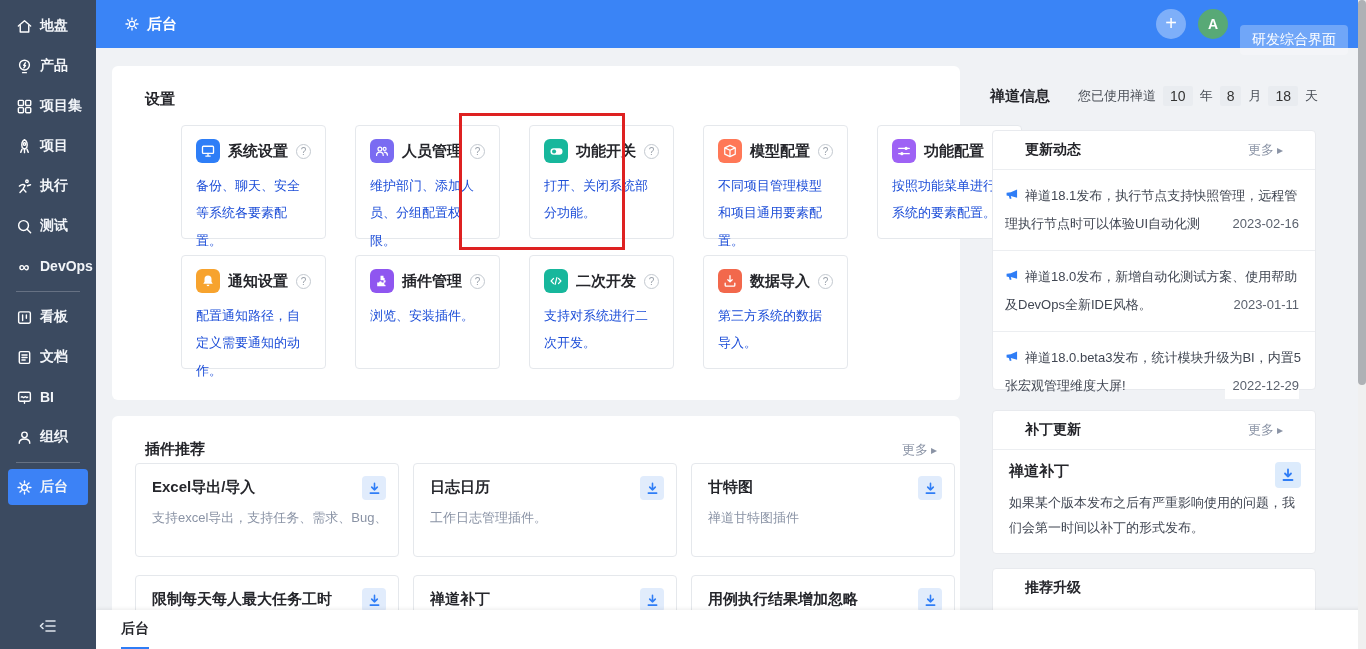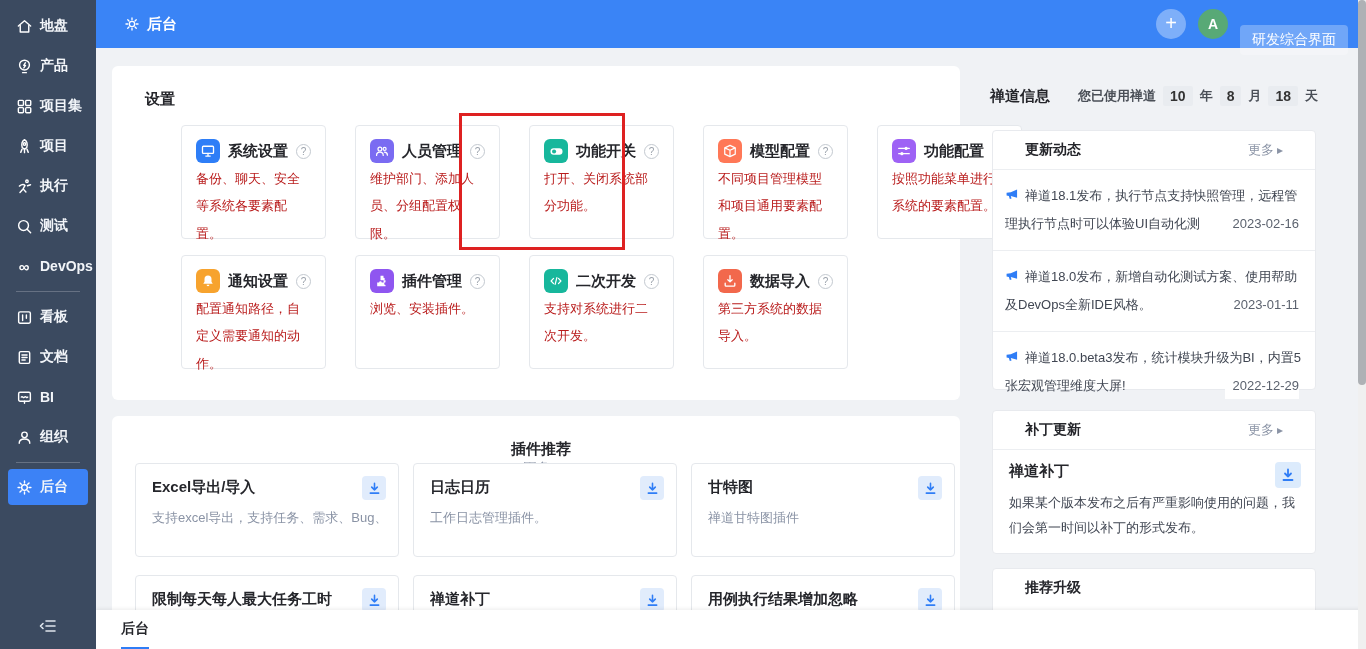--- a/index.html
+++ b/index.html
@@ -24,49 +24,49 @@
   .plus-btn { width:30px; height:30px; border-radius:50%; background:rgba(255,255,255,.35); color:#fff; font-size:20px; display:flex; align-items:center; justify-content:center; cursor:pointer; line-height:1; padding-bottom:2px; }
   .avatar { width:30px; height:30px; border-radius:50%; background:#58a976; color:#fff; font-size:14px; font-weight:bold; display:flex; align-items:center; justify-content:center; cursor:pointer; }
   .workspace-btn { background:rgba(255,255,255,.28); color:#fff; font-size:14px; padding:6px 12px; border-radius:4px; border:none; cursor:pointer; font-family:inherit;margin-top:32px; }
 
   
   .panel { position:absolute; background:#fff; border-radius:6px; }
   .settings-panel { left:112px; top:66px; width:848px; height:334px; }
   .plugins-panel  { left:112px; top:416px; width:848px; height:230px; }
   .panel-title { font-size:15px; font-weight:bold; color:#25262b; }
   .settings-panel .panel-title { position:absolute; left:33px; top:24px; }
-  .plugins-head { position:absolute; left:33px; right:23px; top:24px; display:flex; justify-content:space-between; align-items:center;flex-direction:column; }
+  .plugins-head { position:absolute; left:33px; right:23px; top:24px; display:flex; justify-content:space-between; align-items:center; }
   .more-link { font-size:13px; color:#8a93a5; cursor:pointer; }
   .more-link::after { content:"▸"; margin-left:3px; font-size:12px; }
 
   
   .cards-row { position:absolute; left:33px; display:flex; gap:29px;padding-left:36px; }
   .row1 { top:59px; } .row2 { top:189px; }
   .scard { width:145px; height:114px; background:#fff; border:1px solid #e5e8ec; border-radius:4px; padding:13px 14px; cursor:pointer; }
   .scard-head { display:flex; align-items:center; gap:8px; }
   .scard-title { font-size:15px; font-weight:bold; color:#25262b; white-space:nowrap; }
   .cicon { width:24px; height:24px; border-radius:6px; display:flex; align-items:center; justify-content:center; flex:none; }
   .help { width:15px; height:15px; border:1px solid #c3c9d0; border-radius:50%; color:#9aa1ab; font-size:10px; display:inline-flex; align-items:center; justify-content:center; flex:none; }
   .help::after { content:"?"; }
-  .scard-desc { margin-top:2px; font-size:13px; color:#b91c1c; line-height:2.1; }
+  .scard-desc { margin-top:9px; font-size:13px; color:#1d4ed8; line-height:2.1; }
   .hl-box { position:absolute; left:459px; top:113px; width:166px; height:137px; border:3px solid #de2121; z-index:15; pointer-events:none; }
 
   
   .pcards-row { position:absolute; left:23px; display:flex; gap:14px; }
   .prow1 { top:47px; } .prow2 { top:159px; }
   .pcard { width:264px; height:94px; background:#fff; border:1px solid #e5e8ec; border-radius:4px; padding:14px 16px; position:relative; cursor:pointer; }
   .pcard-title { font-size:15px; font-weight:bold; color:#25262b; padding-right:30px; white-space:nowrap; overflow:hidden; }
   .pcard-desc { margin-top:12px; font-size:13px; color:#8a93a5; white-space:nowrap; overflow:hidden; }
   .dl-btn { position:absolute; right:12px; top:12px; width:24px; height:24px; background:#e1ecfc; border-radius:4px; display:flex; align-items:center; justify-content:center; cursor:pointer; }
 
   
   .rpanel { position:absolute; left:976px; top:48px; width:362px; height:562px; }
   .info-row { position:absolute; left:14px; right:20px; top:38px; display:flex; align-items:center; }
   .info-title { font-size:15px; font-weight:bold; }
-  .usage { margin-left:auto; display:flex; align-items:center; gap:7px; font-size:13px; color:#4a4f57;font-weight:bold; }
+  .usage { margin-left:auto; display:flex; align-items:center; gap:7px; font-size:13px; color:#4a4f57; }
   .numbox { background:#e9ecf0; border-radius:2px; padding:2px 7px; font-size:14px; color:#333; }
   .rcard { position:absolute; left:16px; width:324px; background:#fff; border:1px solid #e8eaee; border-radius:4px; }
   .rcard-head { display:flex; align-items:center; justify-content:space-between; padding:10px 32px; border-bottom:1px solid #eceef1; }
   .rcard-title { font-size:14px; font-weight:bold; }
   .news-card { top:82px; height:260px; }
   .news-item { position:relative; padding:13px 12px; font-size:13px; color:#404652; line-height:2.0; border-bottom:1px solid #eceef1; cursor:pointer; }
   .news-item:last-child { border-bottom:none; }
   .mega { display:inline-block; vertical-align:-2px; margin-right:6px; }
   .news-date { position:absolute; right:16px; bottom:13px; background:#fff; padding-left:8px; color:#5b626e; }
   .patch-card { top:362px; height:144px; }

